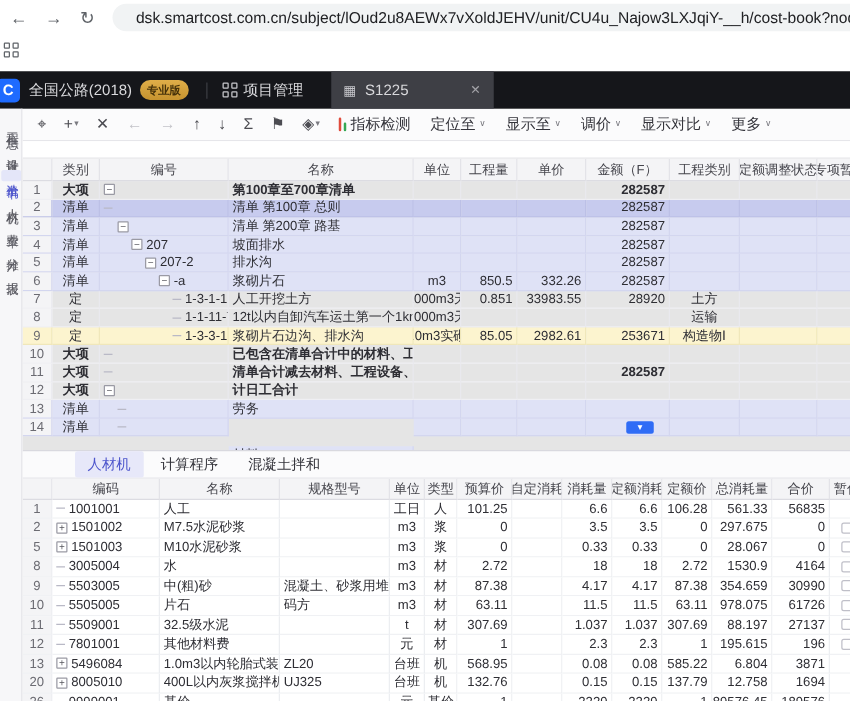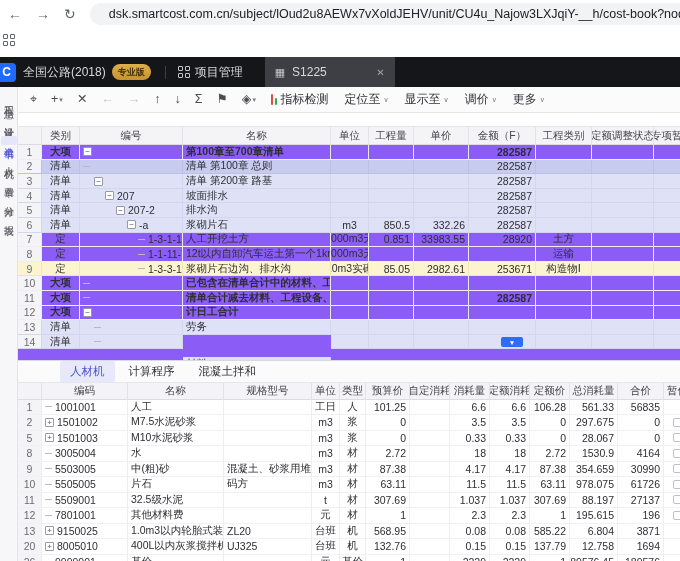--- a/index.html
+++ b/index.html
@@ -52,21 +52,21 @@
          display:flex;align-items:center;gap:3px;line-height:1;}
   .caret{font-size:7px;color:#7a7a80;}
   .bars{display:flex;align-items:flex-end;gap:1.5px;height:11px;}
   .bars i{width:2.5px;border-radius:1px;}
   .bars .b1{height:11px;background:#e04b3c;}
   .bars .b2{height:7px;background:#35a853;}
 
   .edit-row{height:15px;background:#fff;border-bottom:1px solid #e6e6ea;}
 
   
-  .mt{width:662px;overflow:hidden;background:#8b5cf6;}
+  .mt{width:662px;overflow:hidden;background:#e5e5e5;}
   .mt-head,.mt-row{display:flex;}
   .mt-head .c{height:18px;background:#f4f4f6;color:#45454c;display:flex;align-items:center;
               justify-content:center;border-right:1px solid #e3e3e8;border-bottom:1px solid #dcdce2;
               font-size:10.5px;white-space:nowrap;overflow:hidden;}
   .c{flex:none;}
   .mt-row .c{height:14.6px;border-right:1px solid #e9e9ee;border-bottom:1px solid #efeff3;
              display:flex;align-items:center;padding:0 3px;font-size:10.5px;white-space:nowrap;
              overflow:hidden;position:relative;}
   .mt-row.lav .c{background:#dfe2f6;border-bottom-color:#d3d6ef;border-right-color:#d3d6ef;}
   .mt-row.lav-dark .c{background:#c7cbee;border-bottom-color:#bcc0e6;border-right-color:#bcc0e6;}
@@ -198,20 +198,24 @@
         <button class="tb-tx">
           <span>定位至</span>
           <span class="caret">∨</span>
         </button>
         <button class="tb-tx">
           <span>显示至</span>
           <span class="caret">∨</span>
         </button>
         <button class="tb-tx">
           <span>调价</span>
+          <span class="caret">∨</span>
+        </button>
+        <button class="tb-tx">
+          <span>显示对比</span>
           <span class="caret">∨</span>
         </button>
         <button class="tb-tx">
           <span>更多</span>
           <span class="caret">∨</span>
         </button>
       </div>
     <div class="edit-row"></div>
 
     <div class="mt">
@@ -650,21 +654,21 @@
             <div class="c rgt" style="width: 48px;">195.615</div>
             <div class="c rgt" style="width: 46px;">196</div>
             <div class="c ctr" style="width: 28px;">
               <span class="cb"></span>
             </div>
           </div>
           <div class="bt-row">
             <div class="c num" style="width: 24px;">13</div>
             <div class="c " style="width: 86px;">
               <span class="pbox">+</span>
-              <span>9150025</span>
+              <span>5496084</span>
             </div>
             <div class="c " style="width: 96px;">1.0m3以内轮胎式装载机</div>
             <div class="c " style="width: 88px;">ZL20</div>
             <div class="c ctr" style="width: 28px;">台班</div>
             <div class="c ctr" style="width: 26px;">机</div>
             <div class="c rgt" style="width: 44px;">568.95</div>
             <div class="c rgt" style="width: 40px;"></div>
             <div class="c rgt" style="width: 40px;">0.08</div>
             <div class="c rgt" style="width: 40px;">0.08</div>
             <div class="c rgt" style="width: 40px;">585.22</div>

